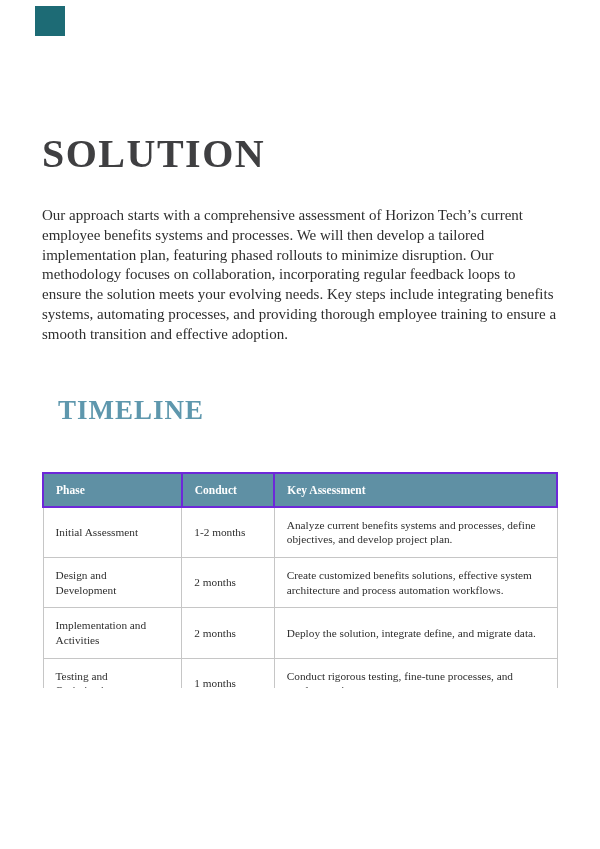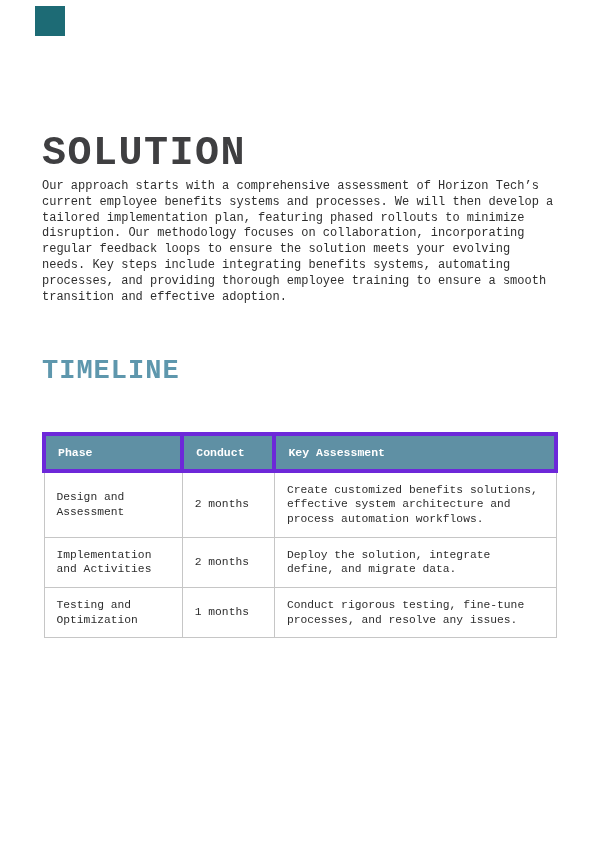--- a/index.html
+++ b/index.html
@@ -5,21 +5,21 @@
   html, body {
     margin: 0;
     padding: 0;
     background: #ffffff;
   }
   .page {
     position: relative;
     width: 600px;
     height: 688px;
     background: #ffffff;
-    font-family: Liberation Mono, monospace;
+    font-family: Liberation Serif, serif;
     color: #3a3a3a;
     overflow: hidden;
     box-sizing: border-box;
   }
   .accent-square {
     position: absolute;
     top: 6px;
     left: 35px;
     width: 30px;
     height: 30px;
@@ -33,47 +33,47 @@
   }
   .page-title {
     margin: 132px 0 0 0;
     font-size: 40px;
     font-weight: 700;
     letter-spacing: 1.5px;
     color: #3f3f41;
     line-height: 1.1;
   }
   .intro {
-    margin: 3px 0 0 0;
-    font-size: 12px;
+    margin: 30px 0 0 0;
+    font-size: 15px;
     line-height: 1.32;
     color: #2e2e2e;
   }
   .section-title {
-    margin: 50px 0 0 0;
+    margin: 50px 0 0 16px;
     font-size: 27px;
     font-weight: 700;
     letter-spacing: 1px;
     color: #5e97ad;
   }
   table.timeline {
     margin-top: 46px;
     width: 100%;
     border-collapse: collapse;
     font-size: 11.3px;
     color: #2e2e2e;
   }
   table.timeline th {
     background: #5f90a4;
     color: #ffffff;
     font-weight: 700;
     text-align: left;
     padding: 10px 12px;
     font-size: 11.5px;
-    border: 4px solid #6d28d9;
+    border: 2px solid #6d28d9;
   }
   table.timeline td {
     border: 1px solid #c6c6c6;
     padding: 10px 12px;
     vertical-align: middle;
     line-height: 1.3;
     background: #ffffff;
   }
   table.timeline col.col-phase { width: 27%; }
   table.timeline col.col-duration { width: 18%; }
@@ -101,21 +101,26 @@
       </colgroup>
       <thead>
         <tr>
           <th>Phase</th>
           <th>Conduct</th>
           <th>Key Assessment</th>
         </tr>
       </thead>
       <tbody>
         <tr>
-          <td>Design and Assessment</td>
+          <td>Initial Assessment</td>
+          <td class="duration-cell">1-2 months</td>
+          <td>Analyze current benefits systems and processes, define objectives, and develop project plan.</td>
+        </tr>
+        <tr>
+          <td>Design and Development</td>
           <td class="duration-cell">2 months</td>
           <td>Create customized benefits solutions, effective system architecture and process automation workflows.</td>
         </tr>
         <tr>
           <td>Implementation and Activities</td>
           <td class="duration-cell">2 months</td>
           <td>Deploy the solution, integrate define, and migrate data.</td>
         </tr>
         <tr>
           <td>Testing and Optimization</td>

